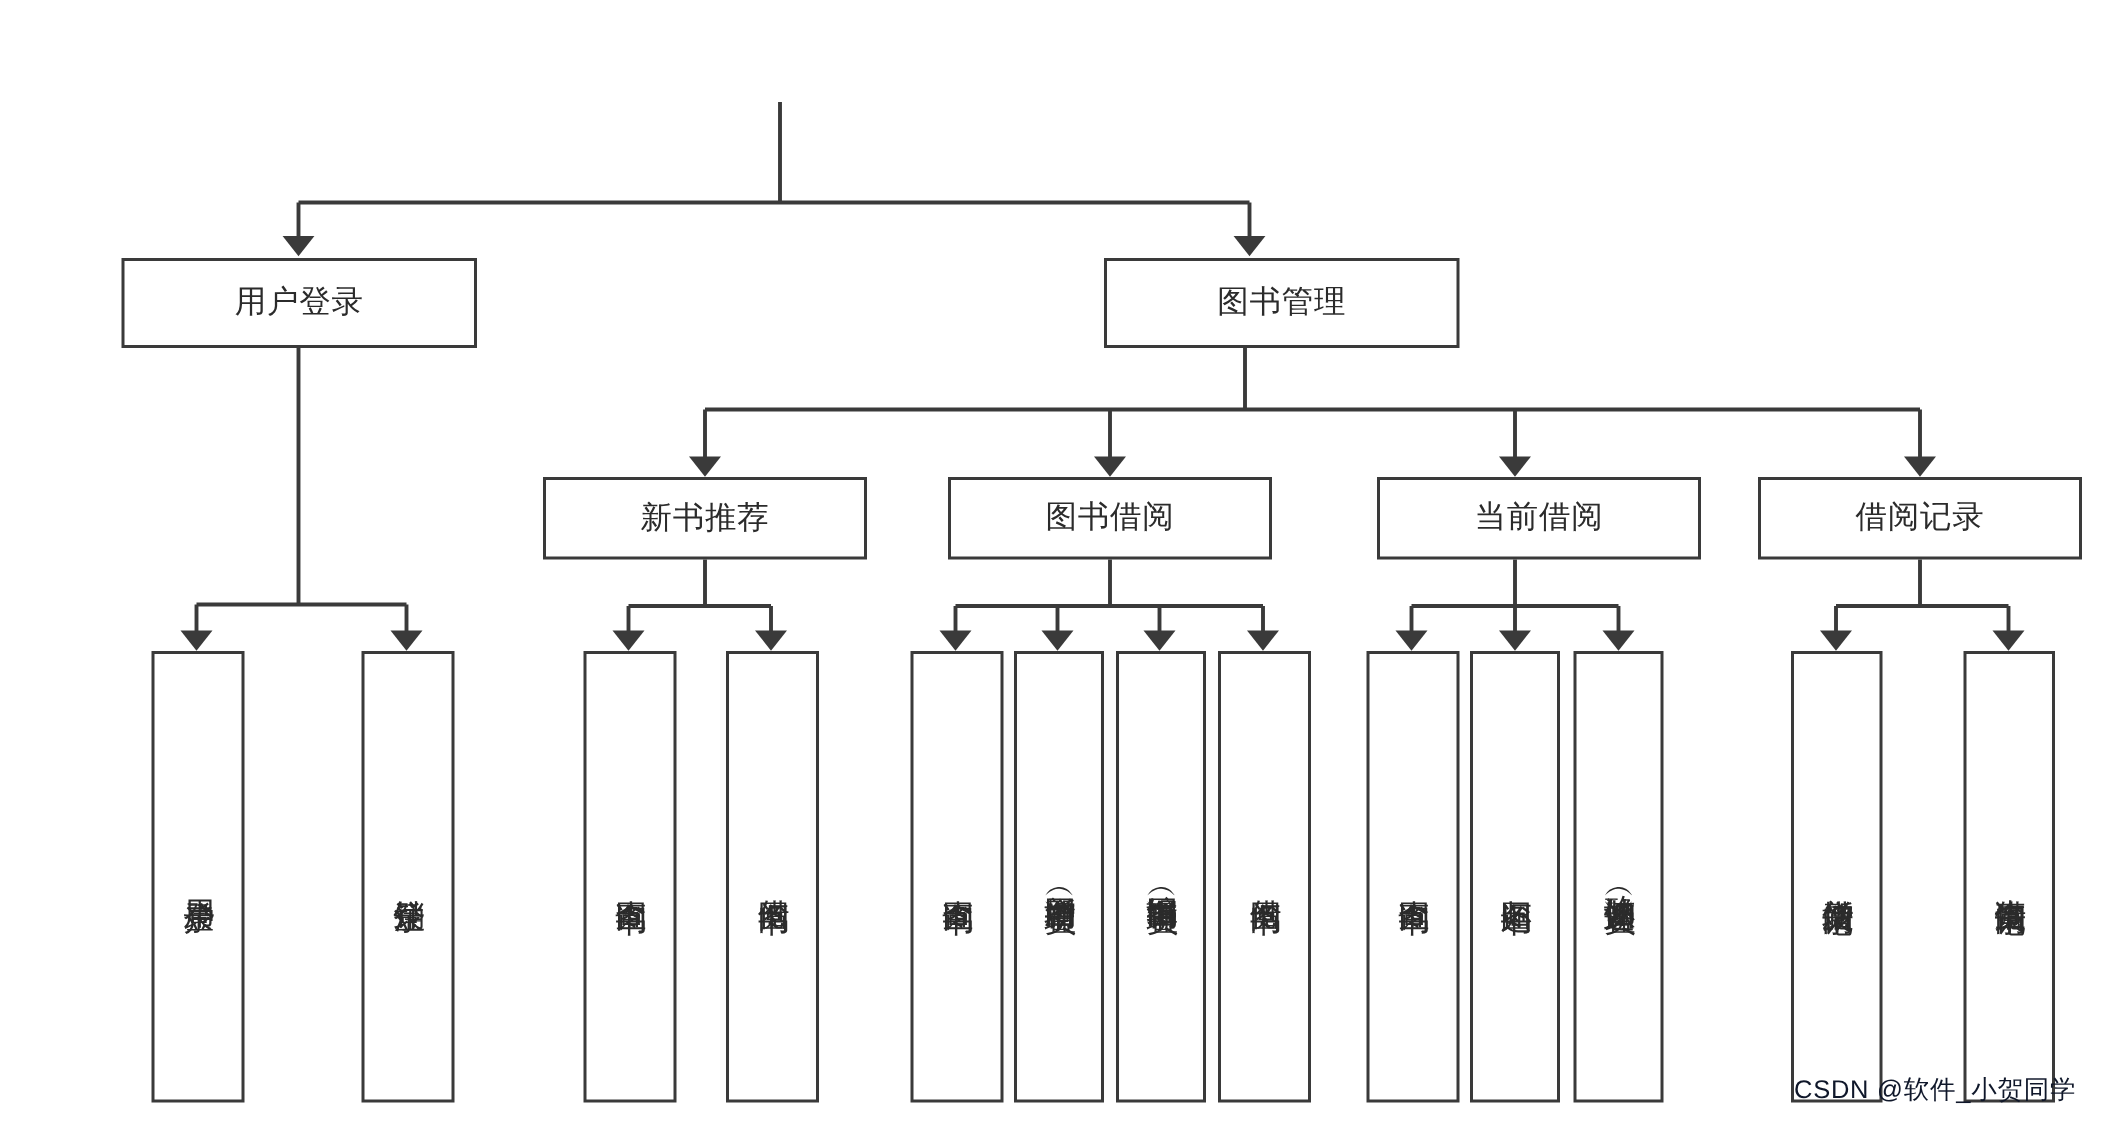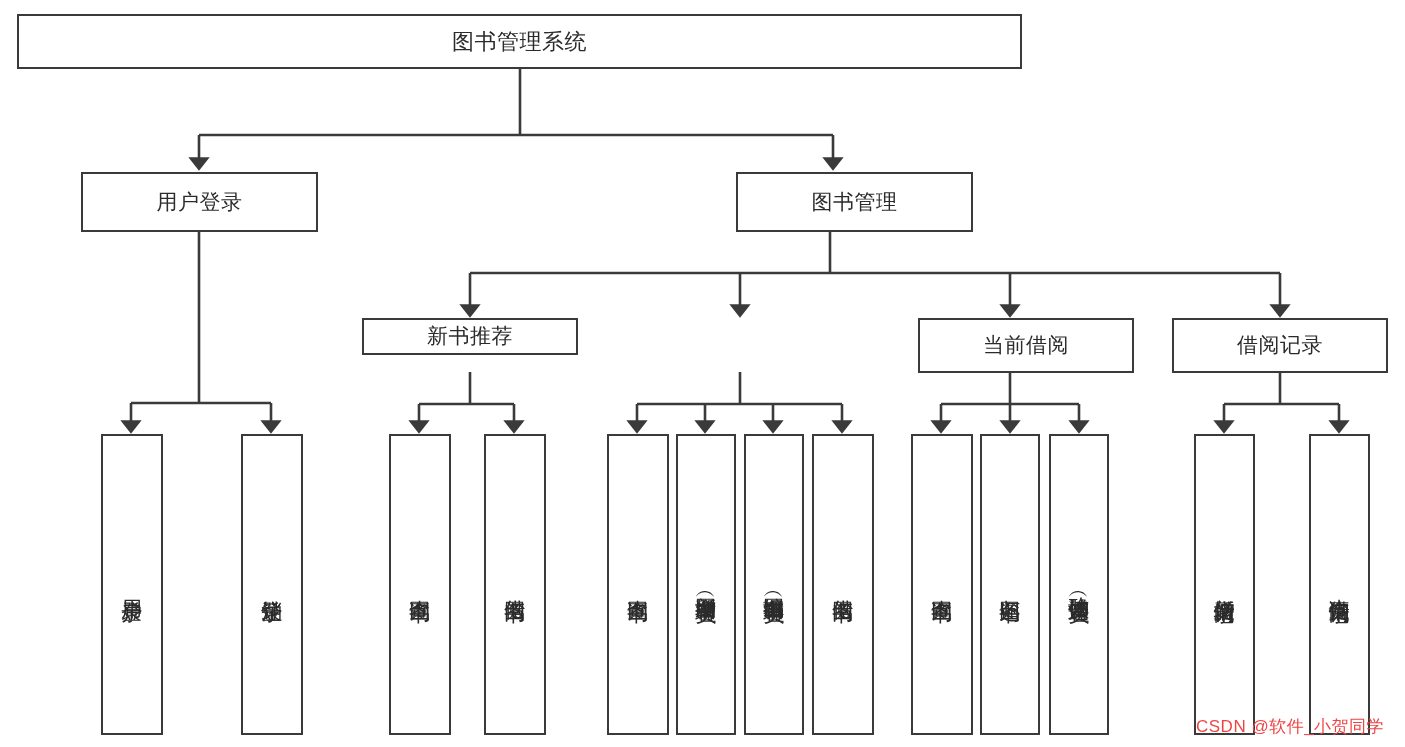--- a/index.html
+++ b/index.html
@@ -57,21 +57,21 @@
     writing-mode: vertical-rl;
     text-orientation: upright;
     font-size: 21px;
     line-height: 1.12;
     letter-spacing: 1px;
     max-height: 290px;
   }
   .watermark {
     position: absolute;
     font-size: 17px;
-    color: #ef4444;
+    color: #0f172a;
     white-space: nowrap;
     letter-spacing: 0.5px;
   }
 </style>
 </head>
 <body>
 
 <div id="canvas">
 
   <svg class="edges" viewBox="0 0 1405 747">
@@ -117,33 +117,33 @@
       <path d="M1010,404 L1010,426" marker-end="url(#arrowhead)"></path>
       <path d="M1079,404 L1079,426" marker-end="url(#arrowhead)"></path>
 
       <path d="M1280,372 L1280,404"></path>
       <path d="M1224,404 L1339,404"></path>
       <path d="M1224,404 L1224,426" marker-end="url(#arrowhead)"></path>
       <path d="M1339,404 L1339,426" marker-end="url(#arrowhead)"></path>
     </g>
   </svg>
 
-  <div class="node horiz root" style="left:17px; top:14px; width:1005px; height:55px;">
-    <span class="label">图书管理系统</span>
-  </div>
 
   <div class="node horiz" style="left:81px; top:172px; width:237px; height:60px;">
     <span class="label">用户登录</span>
   </div>
   <div class="node horiz" style="left:712px; top:172px; width:237px; height:60px;margin-left:24px;">
     <span class="label">图书管理</span>
   </div>
 
-  <div class="node horiz" style="left:362px; top:318px; width:216px; height:37px;font-family:Liberation Serif, serif;">
+  <div class="node horiz" style="left:362px; top:318px; width:216px; height:55px;font-family:Liberation Serif, serif;">
     <span class="label">新书推荐</span>
+  </div>
+  <div class="node horiz" style="left:632px; top:318px; width:216px; height:55px;">
+    <span class="label">图书借阅</span>
   </div>
   <div class="node horiz" style="left:902px; top:318px; width:216px; height:55px;margin-left:16px;">
     <span class="label">当前借阅</span>
   </div>
   <div class="node horiz" style="left:1172px; top:318px; width:216px; height:55px;">
     <span class="label">借阅记录</span>
   </div>
 
   <div class="node vert" style="left:101px; top:434px; width:62px; height:301px;">
     <span class="label">用户登录</span>

